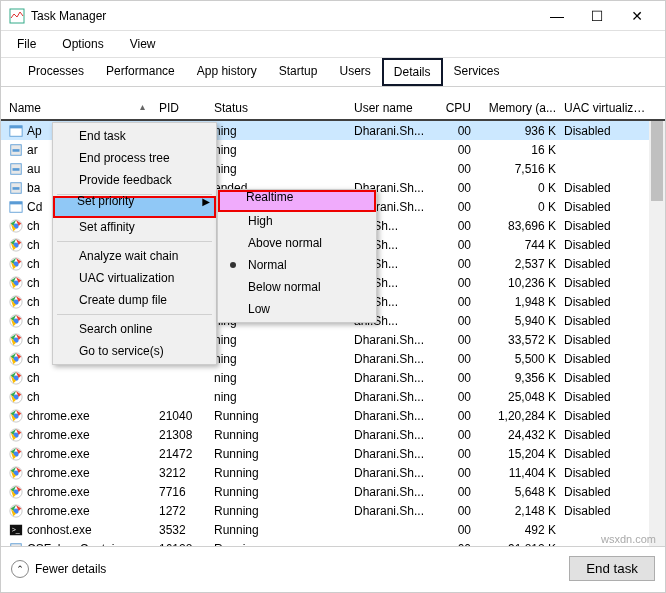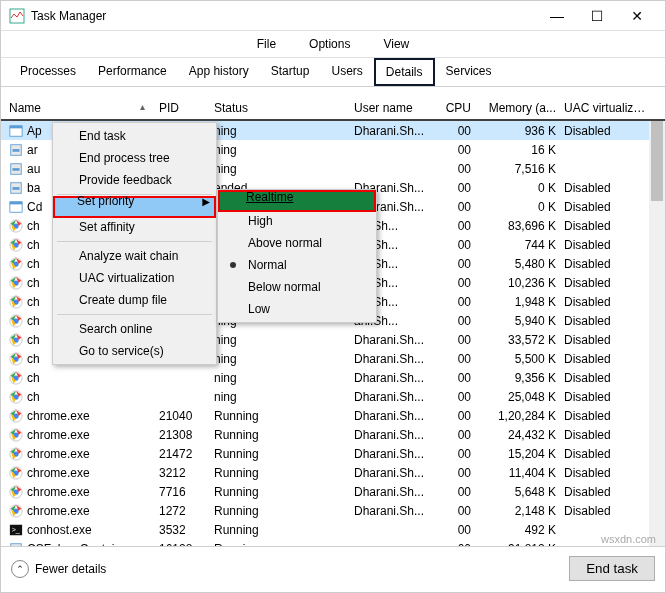--- a/index.html
+++ b/index.html
@@ -2,23 +2,23 @@
 <html><head>
 <meta charset="utf-8">
 <style>
 * { box-sizing: border-box; margin: 0; padding: 0; }
 body { font-family: "Segoe UI", Tahoma, sans-serif; font-size: 12px; background: #fff; color: #000; width: 666px; height: 593px; overflow: hidden; border: 1px solid #ccc; }
 .titlebar { display: flex; align-items: center; height: 30px; padding: 0 8px; border-bottom: 1px solid #e0e0e0; }
 .titlebar .icon { width: 16px; height: 16px; margin-right: 6px; }
 .titlebar .title { flex: 1; font-size: 12px; }
 .win-controls { display: flex; }
 .win-controls div { width: 40px; height: 30px; display: flex; align-items: center; justify-content: center; font-size: 14px; }
-.menubar { display: flex; padding: 4px 8px; gap: 17px; border-bottom: 1px solid #e0e0e0; justify-content: center; }
+.menubar { display: flex; padding: 4px 8px; gap: 10px; border-bottom: 1px solid #e0e0e0; }
 .menubar div { padding: 2px 8px; }
-.tabs { display: flex; border-bottom: 1px solid #d0d0d0; padding: 0 8px; }
+.tabs { display: flex; border-bottom: 1px solid #d0d0d0; padding: 0 16px; }
 .tab { padding: 5px 10px; border: 1px solid transparent; cursor: default; }
 .tab.active { border: 2px solid #0f172a; }
 .grid-header, .row { display: flex; align-items: center; height: 19px; padding: 0 4px; }
 .grid-header { border-bottom: 2px solid #404040; height: 24px; font-size: 12px; }
 .grid-header > div, .row > div { padding: 0 4px; overflow: hidden; white-space: nowrap; text-overflow: ellipsis; }
 .col-name { width: 150px; display: flex; align-items: center; gap: 4px; }
 .col-pid { width: 55px; text-align: left; }
 .col-status { width: 140px; }
 .col-user { width: 85px; }
 .col-cpu { width: 40px; text-align: right; }
@@ -30,21 +30,21 @@
 .row-icon { width: 14px; height: 14px; flex-shrink: 0; }
 .grid-body { height: 425px; overflow: hidden; position: relative; }
 .context-menu { position: absolute; left: 51px; top: 1px; width: 165px; background: #f0f0f0; border: 1px solid #ccc; box-shadow: 2px 2px 5px rgba(0,0,0,0.3); padding: 2px; z-index: 10; }
 .context-menu .item { height: 22px; display: flex; align-items: center; padding: 0 20px 0 24px; position: relative; font-size: 12px; }
 .context-menu .sep { height: 1px; background: #d0d0d0; margin: 3px 2px; }
 .context-menu .item.hover { background: #90c8f6; border: 2px solid #e00; margin: -2px; padding: 0 18px 12px 22px; }
 .context-menu .item.hover .arrow { right: 4px; }
 .context-menu .arrow { position: absolute; right: 6px; font-size: 10px; }
 .submenu { position: absolute; left: 216px; top: 68px; width: 160px; background: #f0f0f0; border: 1px solid #ccc; box-shadow: 2px 2px 5px rgba(0,0,0,0.3); padding: 2px; z-index: 11; }
 .submenu .item { height: 22px; display: flex; align-items: center; padding: 0 20px 0 28px; position: relative; font-size: 12px; }
-.submenu .item.hover { background: #15803d; border: 2px solid #e00; margin: -2px; padding: 0 18px 8px 26px; text-decoration: underline; }
+.submenu .item.hover { background: #f0abfc; border: 2px solid #e00; margin: -2px; padding: 0 18px 8px 26px; }
 .submenu .radio { position: absolute; left: 10px; width: 6px; height: 6px; background: #333; border-radius: 50%; }
 .statusbar { display: flex; align-items: center; justify-content: space-between; height: 44px; border-top: 1px solid #d0d0d0; padding: 0 10px; }
 .fewer { display: flex; align-items: center; gap: 6px; }
 .fewer .circ { width: 18px; height: 18px; border: 1px solid #888; border-radius: 50%; display: flex; align-items: center; justify-content: center; font-size: 9px; }
 .end-btn { padding: 4px 16px; background: #e1e1e1; border: 1px solid #adadad; }
 .scrollbar { position: absolute; right: 0; top: 0; width: 16px; height: 100%; background: #f0f0f0; }
 .scrollbar .thumb { position: absolute; left: 2px; width: 12px; background: #c0c0c0; }
 </style>
 </head>
 <body>
@@ -217,21 +217,21 @@
             <path d="M8 1 L14 5 L11 8 Z" fill="#ea4335"></path>
             <path d="M2 5 L8 1 L5 8 Z" fill="#34a853"></path>
             <path d="M5 14 L2 5 L8 11 Z" fill="#fbbc05"></path>
           </svg></span>
         <span>ch</span>
       </div>
       <div class="col-pid"></div>
       <div class="col-status">ning</div>
       <div class="col-user">ani.Sh...</div>
       <div class="col-cpu">00</div>
-      <div class="col-mem">5,480 K</div>
+      <div class="col-mem">2,537 K</div>
       <div class="col-uac">Disabled</div>
     </div>
     <div class="row">
       <div class="col-name">
         <span class="row-icon"><svg viewBox="0 0 16 16">
             <circle cx="8" cy="8" r="7" fill="#fff" stroke="#888" stroke-width="0.5"></circle>
             <circle cx="8" cy="8" r="3" fill="#4285f4"></circle>
             <path d="M8 1 L14 5 L11 8 Z" fill="#ea4335"></path>
             <path d="M2 5 L8 1 L5 8 Z" fill="#34a853"></path>
             <path d="M5 14 L2 5 L8 11 Z" fill="#fbbc05"></path>

